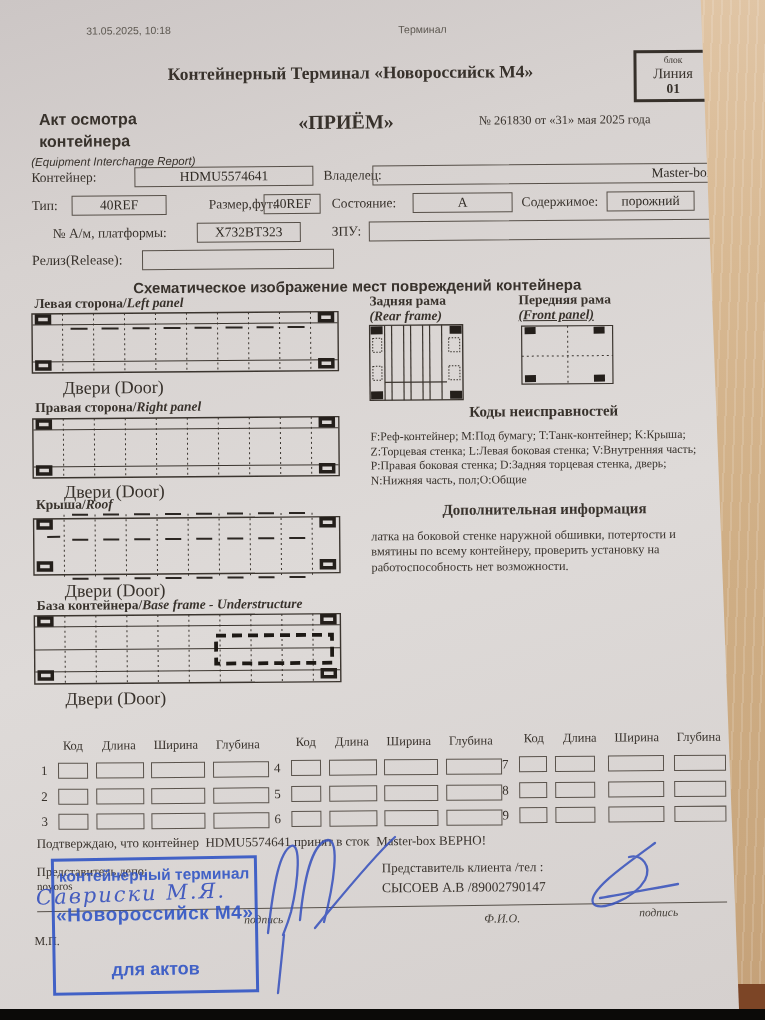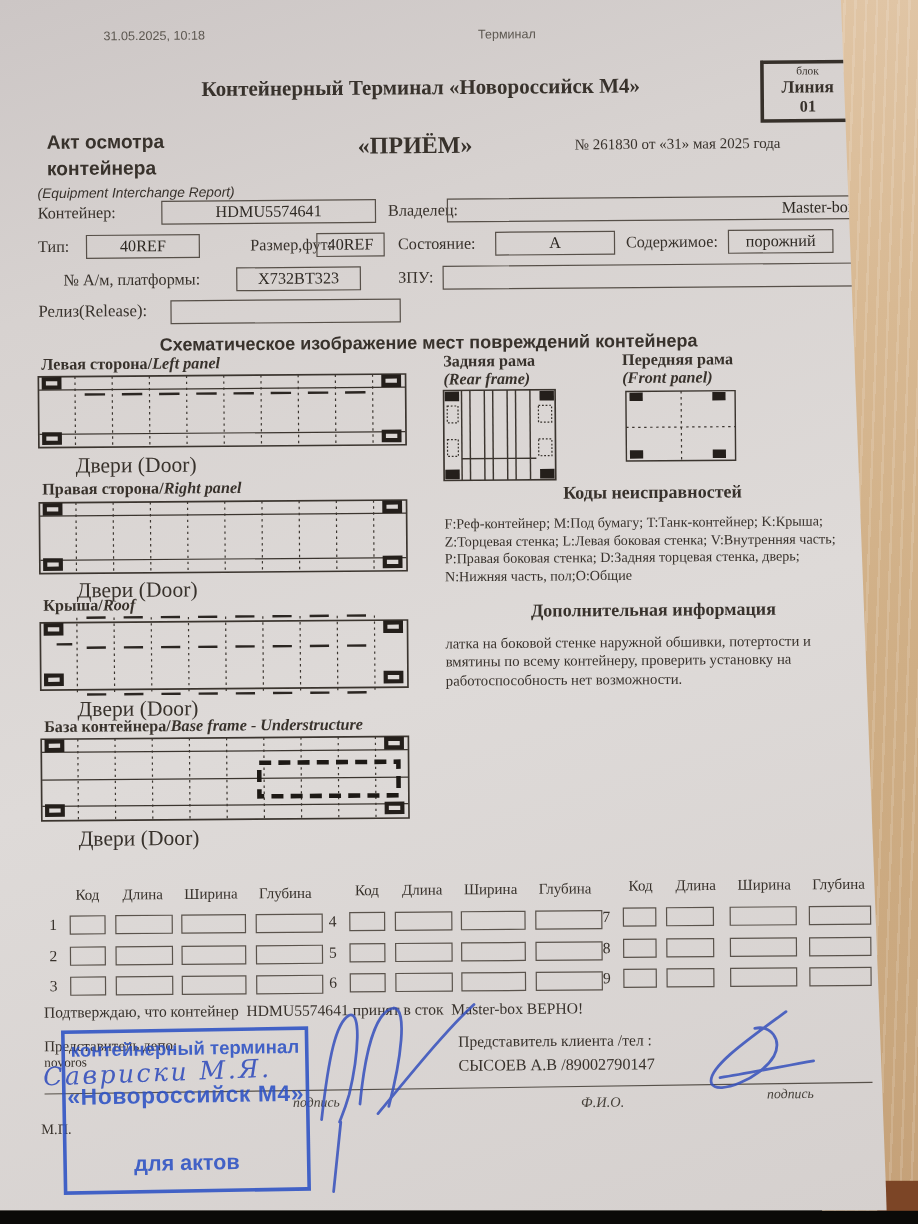--- a/index.html
+++ b/index.html
@@ -28,21 +28,21 @@
   .meta { font-family:"Liberation Sans", sans-serif; font-size:10.5px; color:#5c5750; }
 
   .fbox { position:absolute; border:1px solid #575049; height:20px; font-size:13.5px;
           line-height:18px; color:#2f2a24; }
   .fbox.center { text-align:center; }
   .fbox.right  { text-align:right; padding-right:6px; }
 
   .blockbox { position:absolute; left:633px; top:52px; width:79px; height:52px;
               border:3px solid #36302a; text-align:center; }
   .blockbox .t1 { font-size:9.5px; line-height:11px; margin-top:2px;}
-  .blockbox .t2 { font-size:14.5px; font-weight:bold; line-height:15px;}
+  .blockbox .t2 { font-size:14.5px; font-weight:normal; line-height:15px;}
   .blockbox .t3 { font-size:13.5px; font-weight:bold; line-height:16px;}
 
   .sec-label { font-size:13.5px; font-weight:bold; }
   .door { font-size:18px;margin-left:28px; }
   svg .ln { stroke:#3b352f; fill:none; }
 
   .dmg-head span { position:absolute; font-size:12.5px; }
   .dmg-num { position:absolute; font-size:13px; width:12px; }
   .dmg-box { position:absolute; border:1px solid #5a534c; height:16px; }
 
@@ -172,21 +172,21 @@
       </g>
       <g fill="#241f1b">
         <rect x="2" y="2" width="12" height="8"></rect>
             <rect x="81" y="2" width="12" height="8"></rect>
             <rect x="2" y="67" width="12" height="8"></rect>
             <rect x="81" y="67" width="12" height="8"></rect>
       </g>
     </svg>
 
     <div class="abs sec-label serif" style="left:516px; top:293px;">Передняя рама</div>
-    <div class="abs sec-label serif i" style="left:516px; top:308px;">(Front panel)</div>
+    <div class="abs sec-label serif i" style="left:516px; top:308px;text-decoration:underline;">(Front panel)</div>
     <svg class="abs" style="left:518px; top:324px;" width="94" height="64" viewBox="0 0 94 64">
       <rect class="ln" x="1" y="3" width="91" height="58" stroke-width="1.2"></rect>
       <g stroke="#3b352f" stroke-width="1" stroke-dasharray="2 3">
         <line x1="47" y1="3" x2="47" y2="61"></line>
             <line x1="1" y1="33" x2="92" y2="33"></line>
       </g>
       <g fill="#241f1b">
         <rect x="4" y="4" width="11" height="7"></rect>
             <rect x="73" y="4" width="11" height="7"></rect>
             <rect x="4" y="52" width="11" height="7"></rect>

